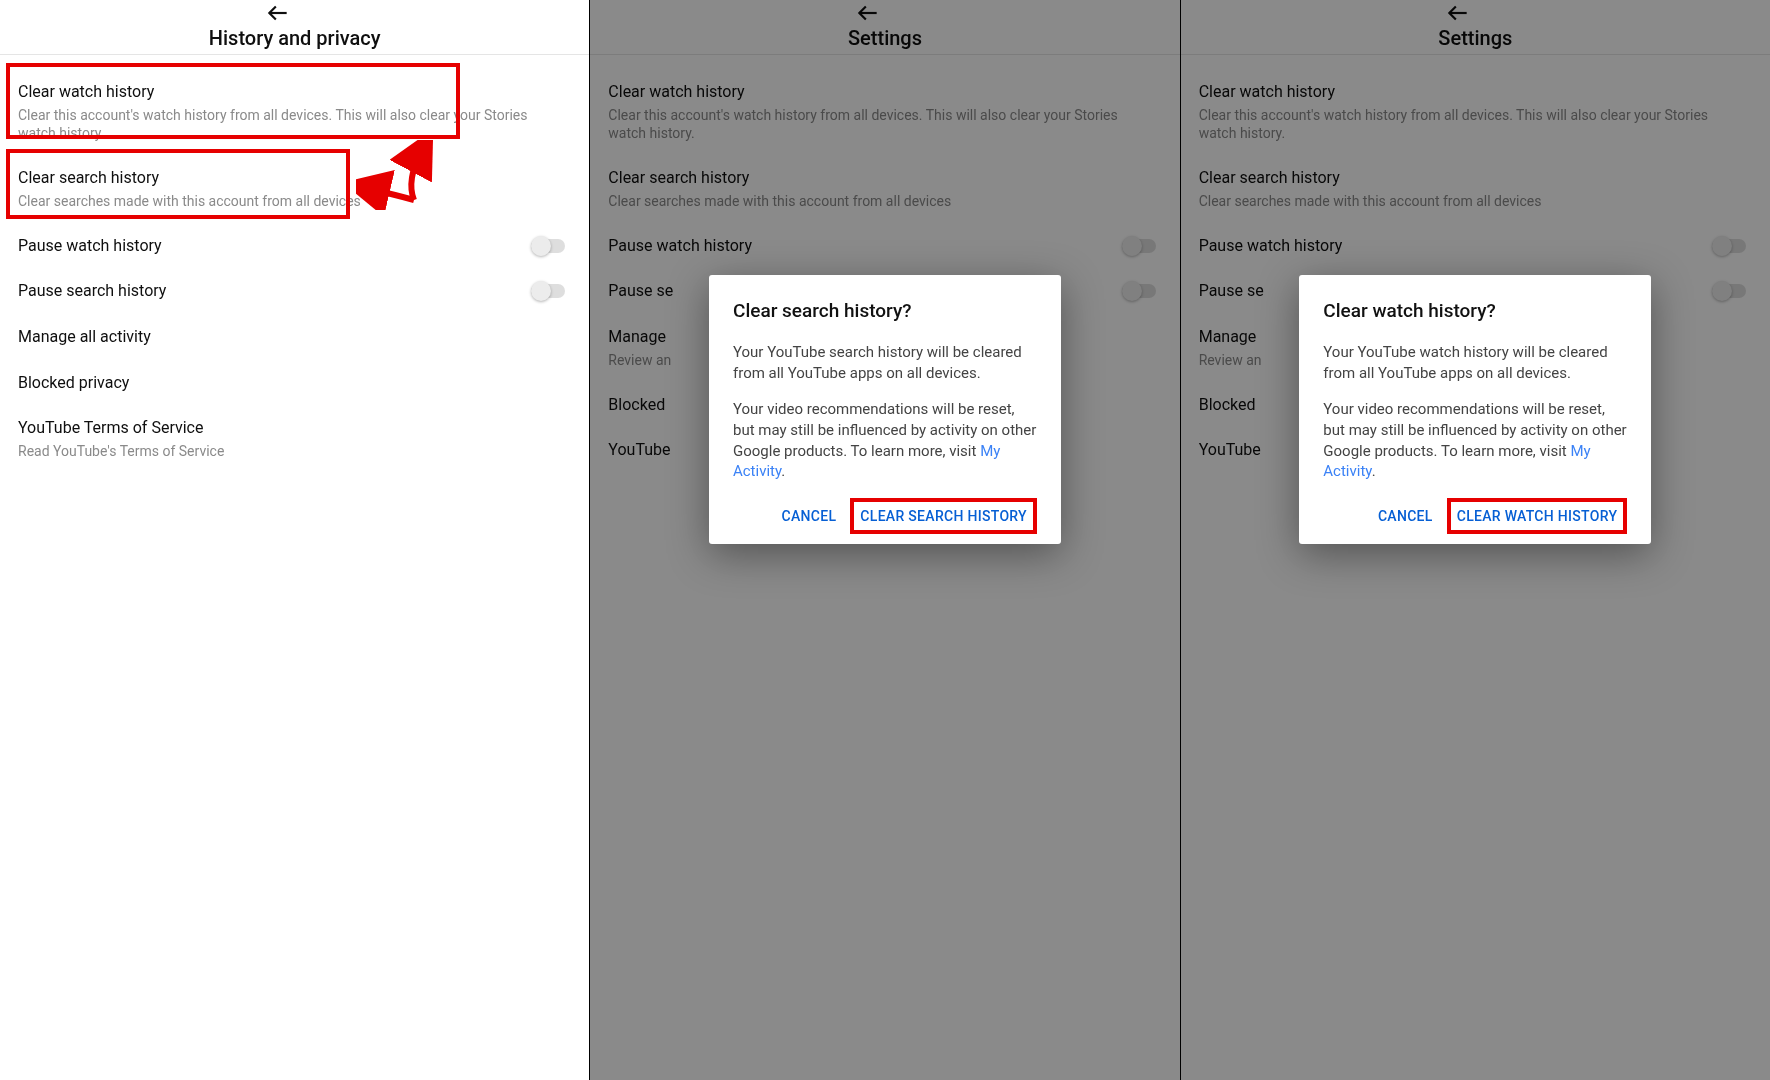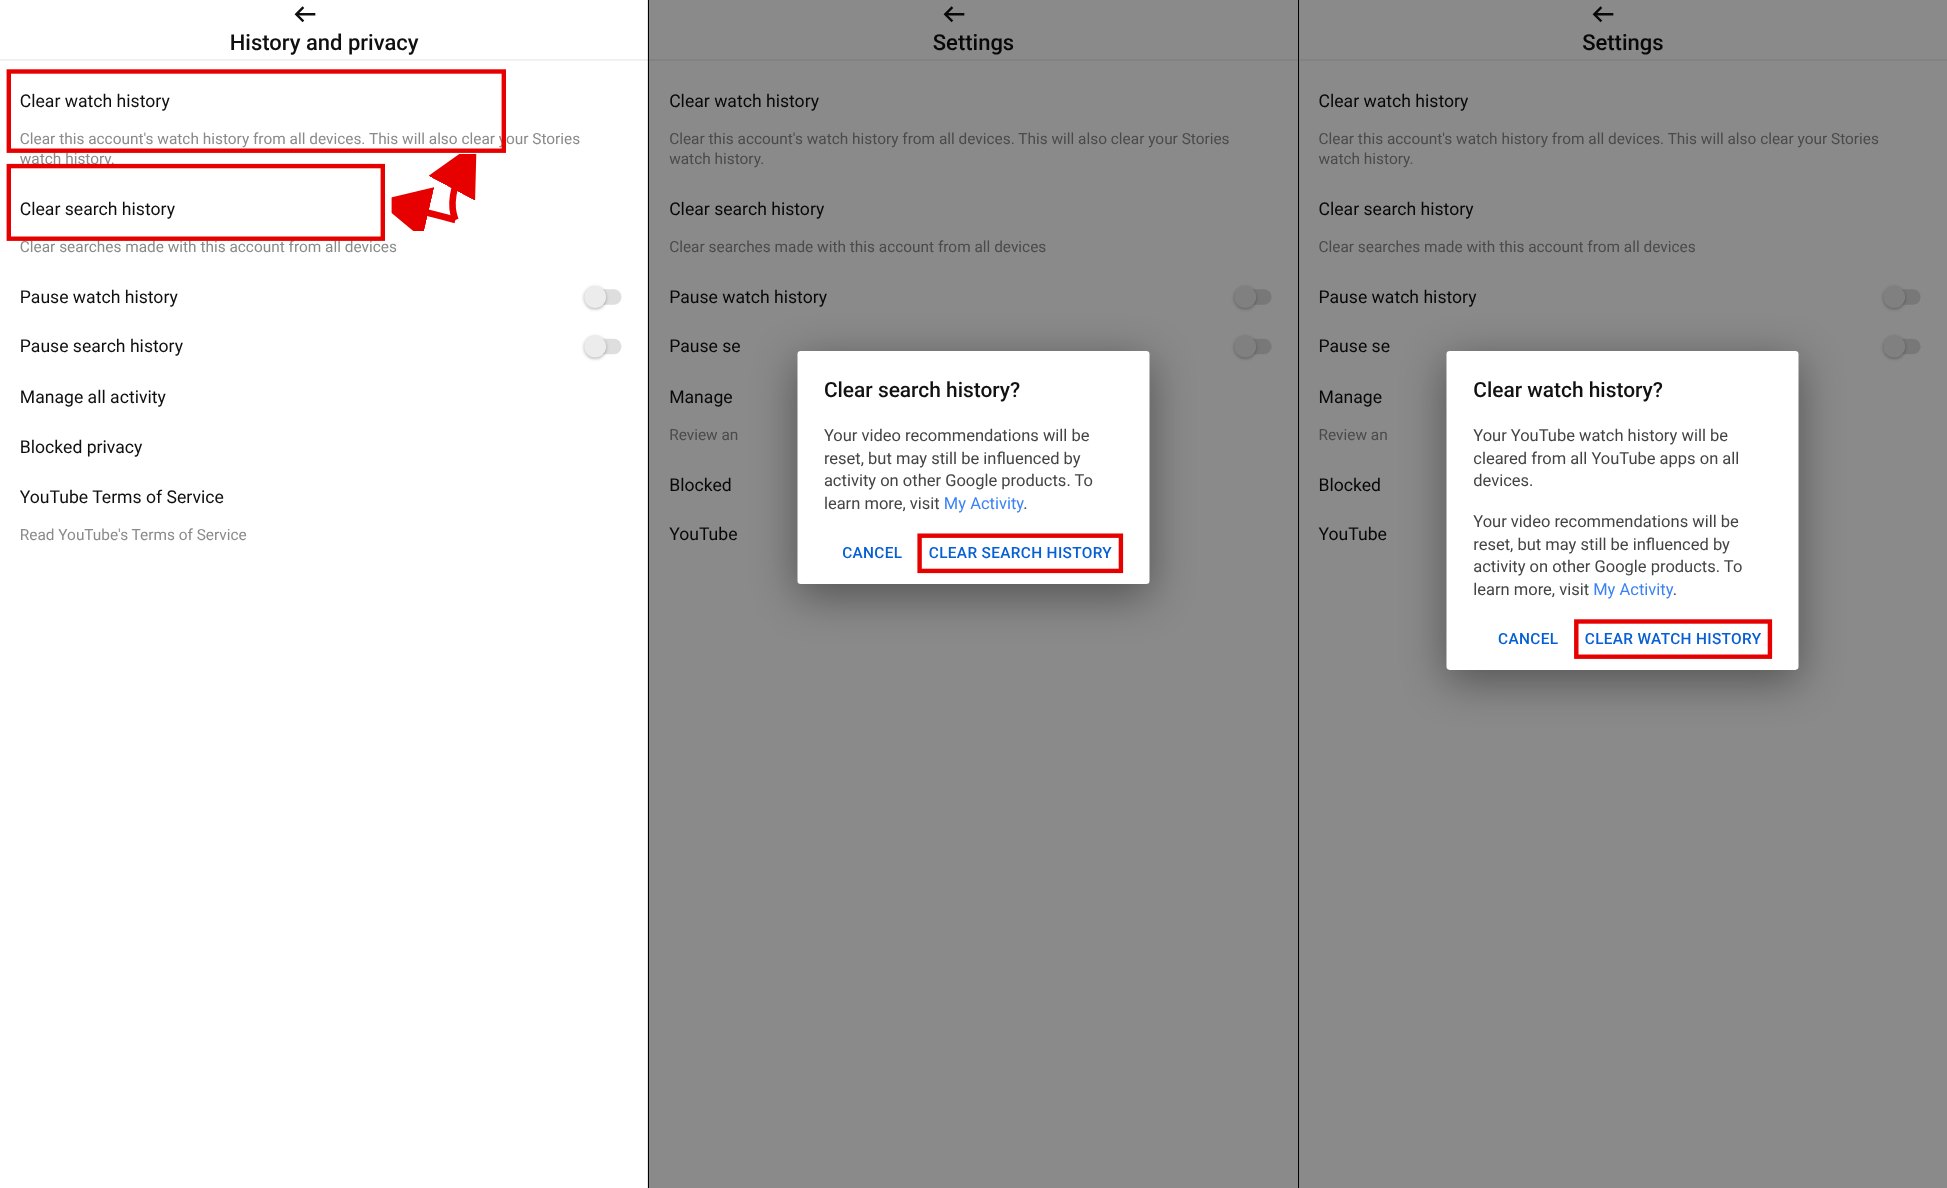--- a/index.html
+++ b/index.html
@@ -52,21 +52,21 @@
   }
   .item-title {
     font-size: 16px;
     color: #0f0f0f;
     line-height: 1.35;
   }
   .item-sub {
     font-size: 14px;
     color: #8a8a8a;
     line-height: 1.35;
-    margin-top: 15px;
+    margin-top: 3px;
     padding-right: 20px;
   }
   .item.toggle { padding-right: 30px; }
   .switch {
     position: absolute;
     right: 22px;
     top: 50%;
     transform: translateY(-50%);
     width: 36px; height: 20px;
   }
@@ -108,26 +108,25 @@
     position: absolute;
     inset: 0;
     background: rgba(0,0,0,.46);
   }
 
   .dialog {
     position: absolute;
     left: 50%;
     top: 275px;
     transform: translateX(-50%);
-    width: 320px;
+    width: 352px;
     background: #fff;
     border-radius: 3px;
     box-shadow: 0 10px 40px rgba(0,0,0,.4);
     padding: 24px 24px 10px 24px;
-    margin-top: 44px;
   }
   .dialog-title {
     font-size: 19px;
     font-weight: 500;
     color: #111;
     margin-bottom: 20px;
   }
   .dialog-body {
     font-size: 15px;
     color: #444;
@@ -257,20 +256,21 @@
     <div class="item">
       <div class="item-title">YouTube</div>
     </div>
   </div>
 
   <div class="scrim"></div>
 
   <div class="dialog">
     <div class="dialog-title">Clear search history?</div>
     <div class="dialog-body">
+      <p>Your YouTube search history will be cleared from all YouTube apps on all devices.</p>
       <p>
         <span>Your video recommendations will be reset, but may still be influenced by activity on other Google products. To learn more, visit </span><a href="#">My Activity</a><span>.</span>
       </p>
     </div>
     <div class="dialog-actions">
       <div class="dlg-btn">CANCEL</div>
       <div class="dlg-btn confirm-highlight">CLEAR SEARCH HISTORY</div>
     </div>
   </div>
 </div>

